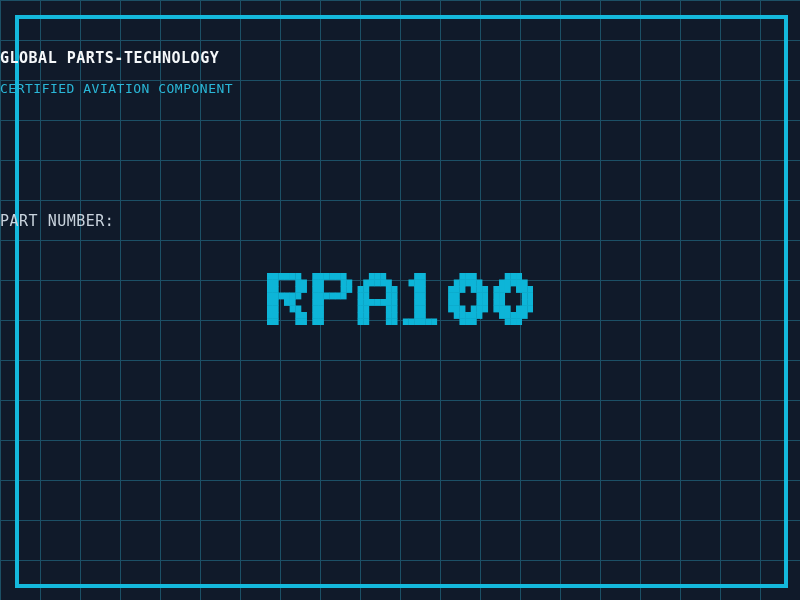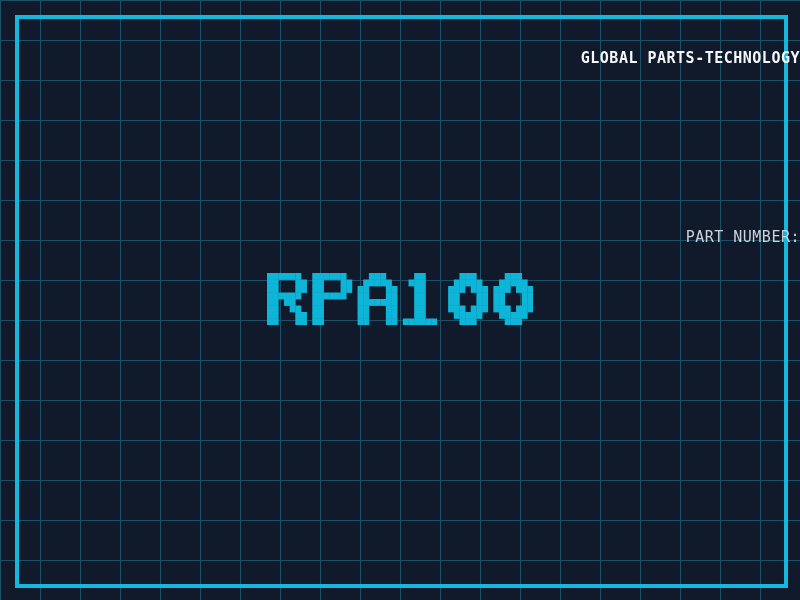--- a/index.html
+++ b/index.html
@@ -20,41 +20,41 @@
   .frame {
     position: absolute;
     left: 15px; top: 15px; right: 12px; bottom: 12px;
     border: 4px solid var(--accent, #14b8dc);
     pointer-events: none;
   }
 
   .center-text {
     position: absolute;
     left: 0; right: 0;
-    text-align: right;
+    text-align: left;
     white-space: pre;
   }
 
   .title {
     top: 49px;
     font-size: 15px;
     font-weight: bold;
     letter-spacing: 0.5px;
     color: var(--title, #f5f8fa);
   }
 
   .subtitle {
     top: 81px;
     font-size: 13px;
     letter-spacing: 0.5px;
     color: var(--subtitle, #2ab8d8);
   }
 
   .part-label {
-    top: 228px;
+    top: 212px;
     font-size: 15px;
     letter-spacing: 0.5px;
     color: var(--label, #c9d3dd);
   }
 
   .part-number {
     position: absolute;
     top: 273px;
     left: 267px;
     width: 266px;
@@ -71,20 +71,21 @@
 </style>
 </head>
 <body>
 
 <div class="screen" style="--bg: #101a2a; --grid: #1c5066; --accent: #14b8dc; --subtitle: #2ab8d8; --title: #f5f8fa; --label: #c9d3dd; --url: #e9eef2;">
 
   <div class="frame"></div>
 
   <div class="center-text title">GLOBAL PARTS-TECHNOLOGY</div>
 
+  <div class="center-text subtitle">CERTIFIED AVIATION COMPONENT</div>
 
   <div class="center-text part-label">PART NUMBER:</div>
 
   <div class="part-number" aria-label="RPA100">
       <svg viewBox="0 0 47 8" preserveAspectRatio="none">
         <rect x="0" y="0" width="1.06" height="1.06" fill="#0db5d8"></rect>
         <rect x="1" y="0" width="1.06" height="1.06" fill="#0db5d8"></rect>
         <rect x="2" y="0" width="1.06" height="1.06" fill="#0db5d8"></rect>
         <rect x="3" y="0" width="1.06" height="1.06" fill="#0db5d8"></rect>
         <rect x="4" y="0" width="1.06" height="1.06" fill="#0db5d8"></rect>

